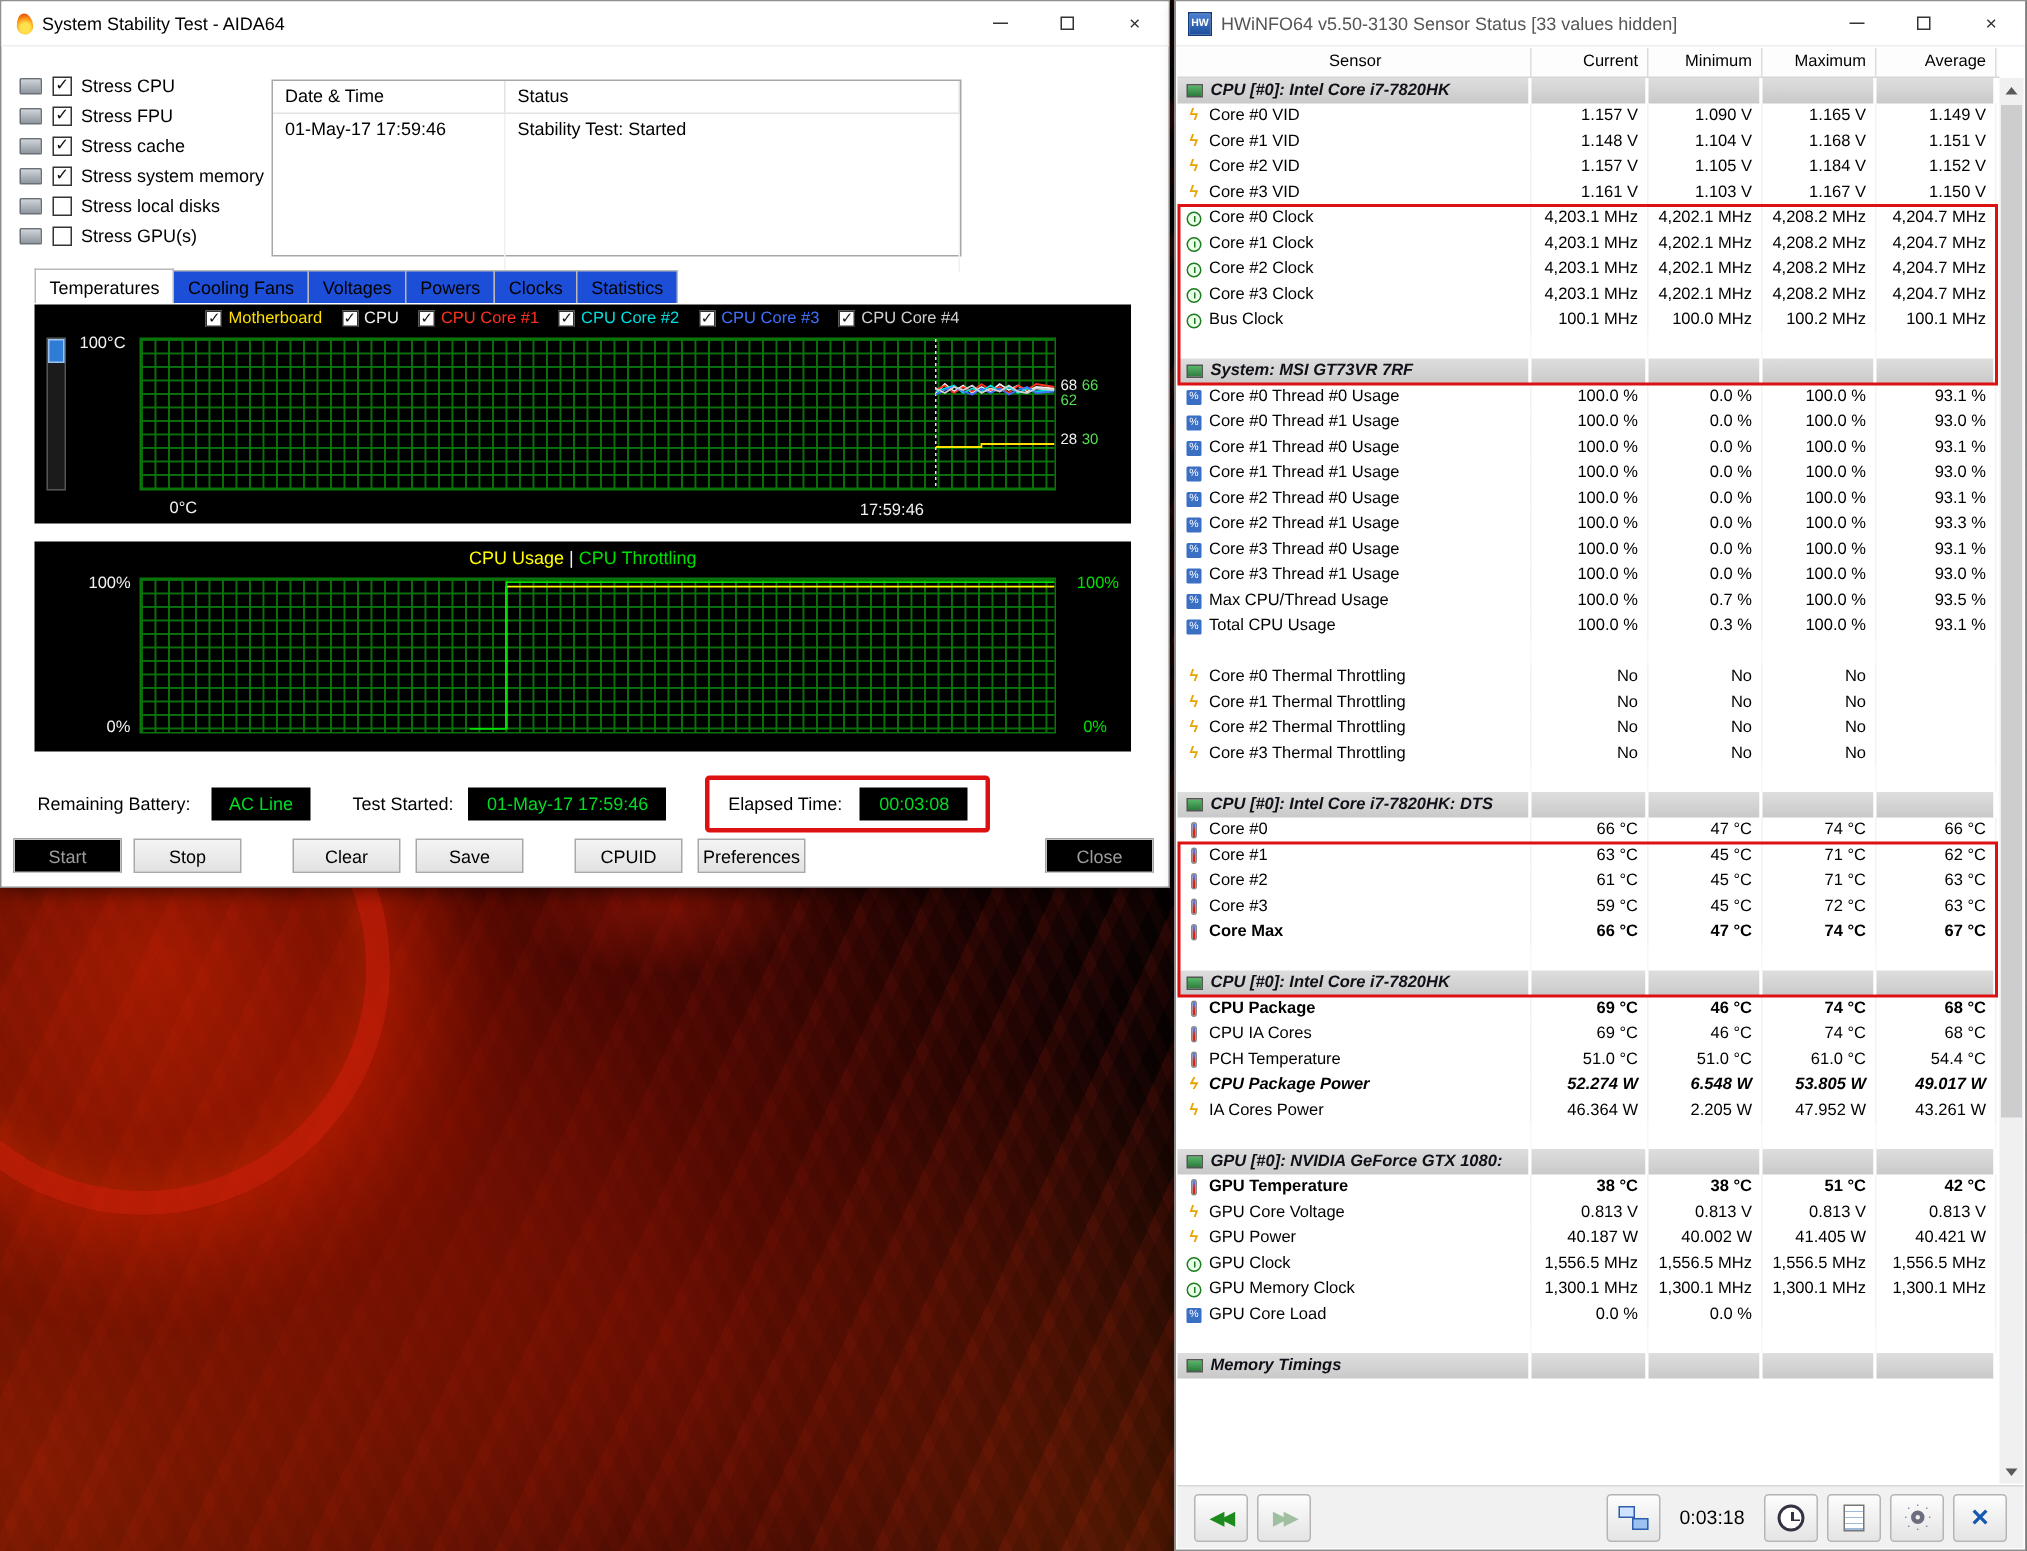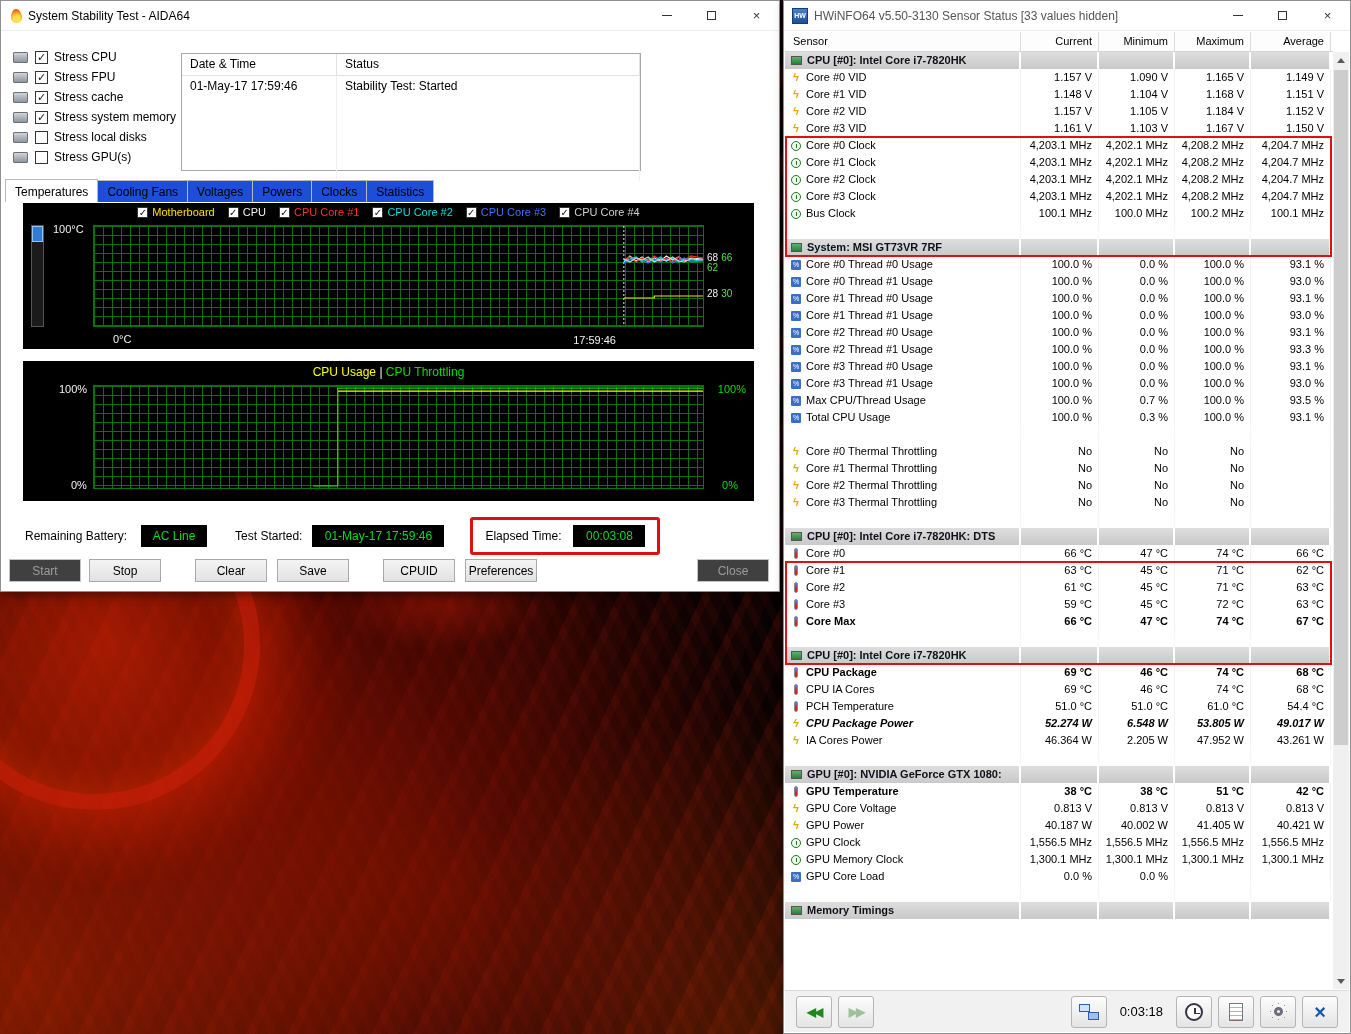--- a/index.html
+++ b/index.html
@@ -45,21 +45,21 @@
   .cb.small { width:11px; height:11px; font-size:10px; line-height:9px; }
   .stress-lbl { font-size:12px; color:#000; }
 
   .log-table { position:absolute; left:180px; top:52px; width:460px; height:118px; border:1px solid #a7a7a7; background:#fff; }
   .log-head { display:flex; height:22px; border-bottom:1px solid #e2e2e2; }
   .log-head > div { font-size:12px; color:#000; padding:3px 8px; border-right:1px solid #e2e2e2; }
   .log-col-time { width:155px; } .log-col-status { flex:1; }
   .log-row { display:flex; height:21px; }
   .log-row > div { font-size:12px; color:#000; padding:3px 8px; border-right:1px solid #f0f0f0; }
 
-  .tabbar { position:absolute; left:4px; top:178px; display:flex; align-items:flex-end;justify-content:space-between; }
+  .tabbar { position:absolute; left:22px; top:178px; display:flex; align-items:flex-end;justify-content:space-between; }
   .tab { font-size:12px; color:#000; padding:4px 9px 3px; border:1px solid #b9b9b9; border-bottom:none; background:#1d4ed8; margin-right:-1px; }
   .tab.active { background:#fff; padding-top:5px; position:relative; z-index:2; }
 
   .graph { position:absolute; left:22px; background:#000; }
   .graph1 { top:202px; width:731px; height:146px; }
   .graph2 { top:360px; width:731px; height:140px; }
   .legend { position:absolute; top:3px; left:0; right:0; display:flex; justify-content:center; gap:13px; align-items:center; }
   .legend-item { display:flex; align-items:center; gap:4px; }
   .legend-item .cb { margin-right:0; }
   .legend-lbl { font-size:11px; }
@@ -85,41 +85,41 @@
   .g2-title { position:absolute; top:4px; left:0; right:0; text-align:center; font-size:12px; }
 
   .aida-footer { position:absolute; left:0; top:512px; width:780px; height:46px; display:flex; align-items:center; }
   .foot-lbl { font-size:12px; color:#000; }
   .lcd { background:#000; color:#00dd22; font-size:12px; padding:4px 10px; text-align:center; white-space:nowrap; }
   .red-outline { display:flex; align-items:center; gap:12px; border:3px solid #dd1111; border-radius:3px; padding:5px 12px; }
 
   .btnrow { position:absolute; left:0; top:558px; width:780px; display:flex; align-items:center; padding:0 12px 0 8px; }
   .win-btn { font-family:"Liberation Sans",sans-serif; font-size:12px; color:#000; min-width:72px; height:23px;
     background:linear-gradient(#f4f4f4,#e2e2e2); border:1px solid #a9a9a9; }
-  .win-btn.disabled { color:#9d9d9d; background:#404040; border-color:#c3c3c3; }
+  .win-btn.disabled { color:#9d9d9d; background:#000000; border-color:#c3c3c3; }
   .sp8{width:8px;} .sp10{width:10px;} .sp34{width:34px;} .flexsp{flex:1;}
 
   
   .hwinfo { left:783px; top:0; width:568px; height:1034px; }
   .hw-icon { width:16px; height:16px; margin-left:8px; background:linear-gradient(#4d7fd0,#1d4f9e); border:1px solid #123b7a;
     color:#fff; font-size:7px; font-weight:bold; display:flex; align-items:center; justify-content:center; }
   .hwinfo .title-text { color:#555; }
 
   .hw-cols { position:absolute; top:31px; left:1px; right:17px; height:20px; display:grid;
     grid-template-columns:236px 78px 76px 76px 80px; background:#fdfdfd; border-bottom:1px solid #d5d5d5; }
   .hw-cols > div { font-size:11px; color:#000; padding:3px 6px 0 6px; border-right:1px solid #dcdcdc; text-align:right; }
-  .hw-cols > div:first-child { text-align:left; padding-left:8px; }
+  .hw-cols > div:first-child { text-align:center; padding-left:8px; }
 
   .hw-rows { position:absolute; top:51px; left:1px; right:17px; }
   .hw-row { display:grid; grid-template-columns:236px 78px 76px 76px 80px; height:17px; }
   .hw-row > div { font-size:11px; color:#000; line-height:17px; padding:0 6px; text-align:right; overflow:hidden; white-space:nowrap;
     border-right:1px solid #f2f2f2; }
   .hw-row > div.sensor-cell { text-align:left; display:flex; align-items:center; gap:5px; padding-left:6px; }
   .hw-row.hdr > div { background:linear-gradient(#dedede,#c9c9c9); border-right:2px solid #fff; }
-  .hw-row.hdr .sensor-cell { font-weight:bold; color:#101018; }
+  .hw-row.hdr .sensor-cell { font-weight:bold; font-style:italic; color:#101018; }
   .hw-row.gap > div { border-right:1px solid #f7f7f7; }
   .hw-row.b > div { font-weight:bold; }
   .hw-row.bi > div { font-weight:bold; font-style:italic; }
 
   .ic { flex:0 0 auto; display:inline-block; }
   .ic-volt { color:#e8a400; font-weight:bold; font-size:11px; line-height:11px; width:10px; text-align:center; }
   .ic-clock { width:10px; height:10px; border-radius:50%; border:1px solid #1e7a1e; background:#eaffea; position:relative; }
   .ic-clock::after { content:""; position:absolute; left:4px; top:2px; width:1px; height:4px; background:#1e7a1e; }
   .ic-usage { width:10px; height:10px; background:#3a6fc4; color:#fff; font-size:7px; line-height:10px; text-align:center; border-radius:1px; }
   .ic-temp { width:4px; height:11px; border-radius:2px; background:linear-gradient(#5577ee 15%, #dd2211 60%); border:1px solid #888; margin:0 3px; }

